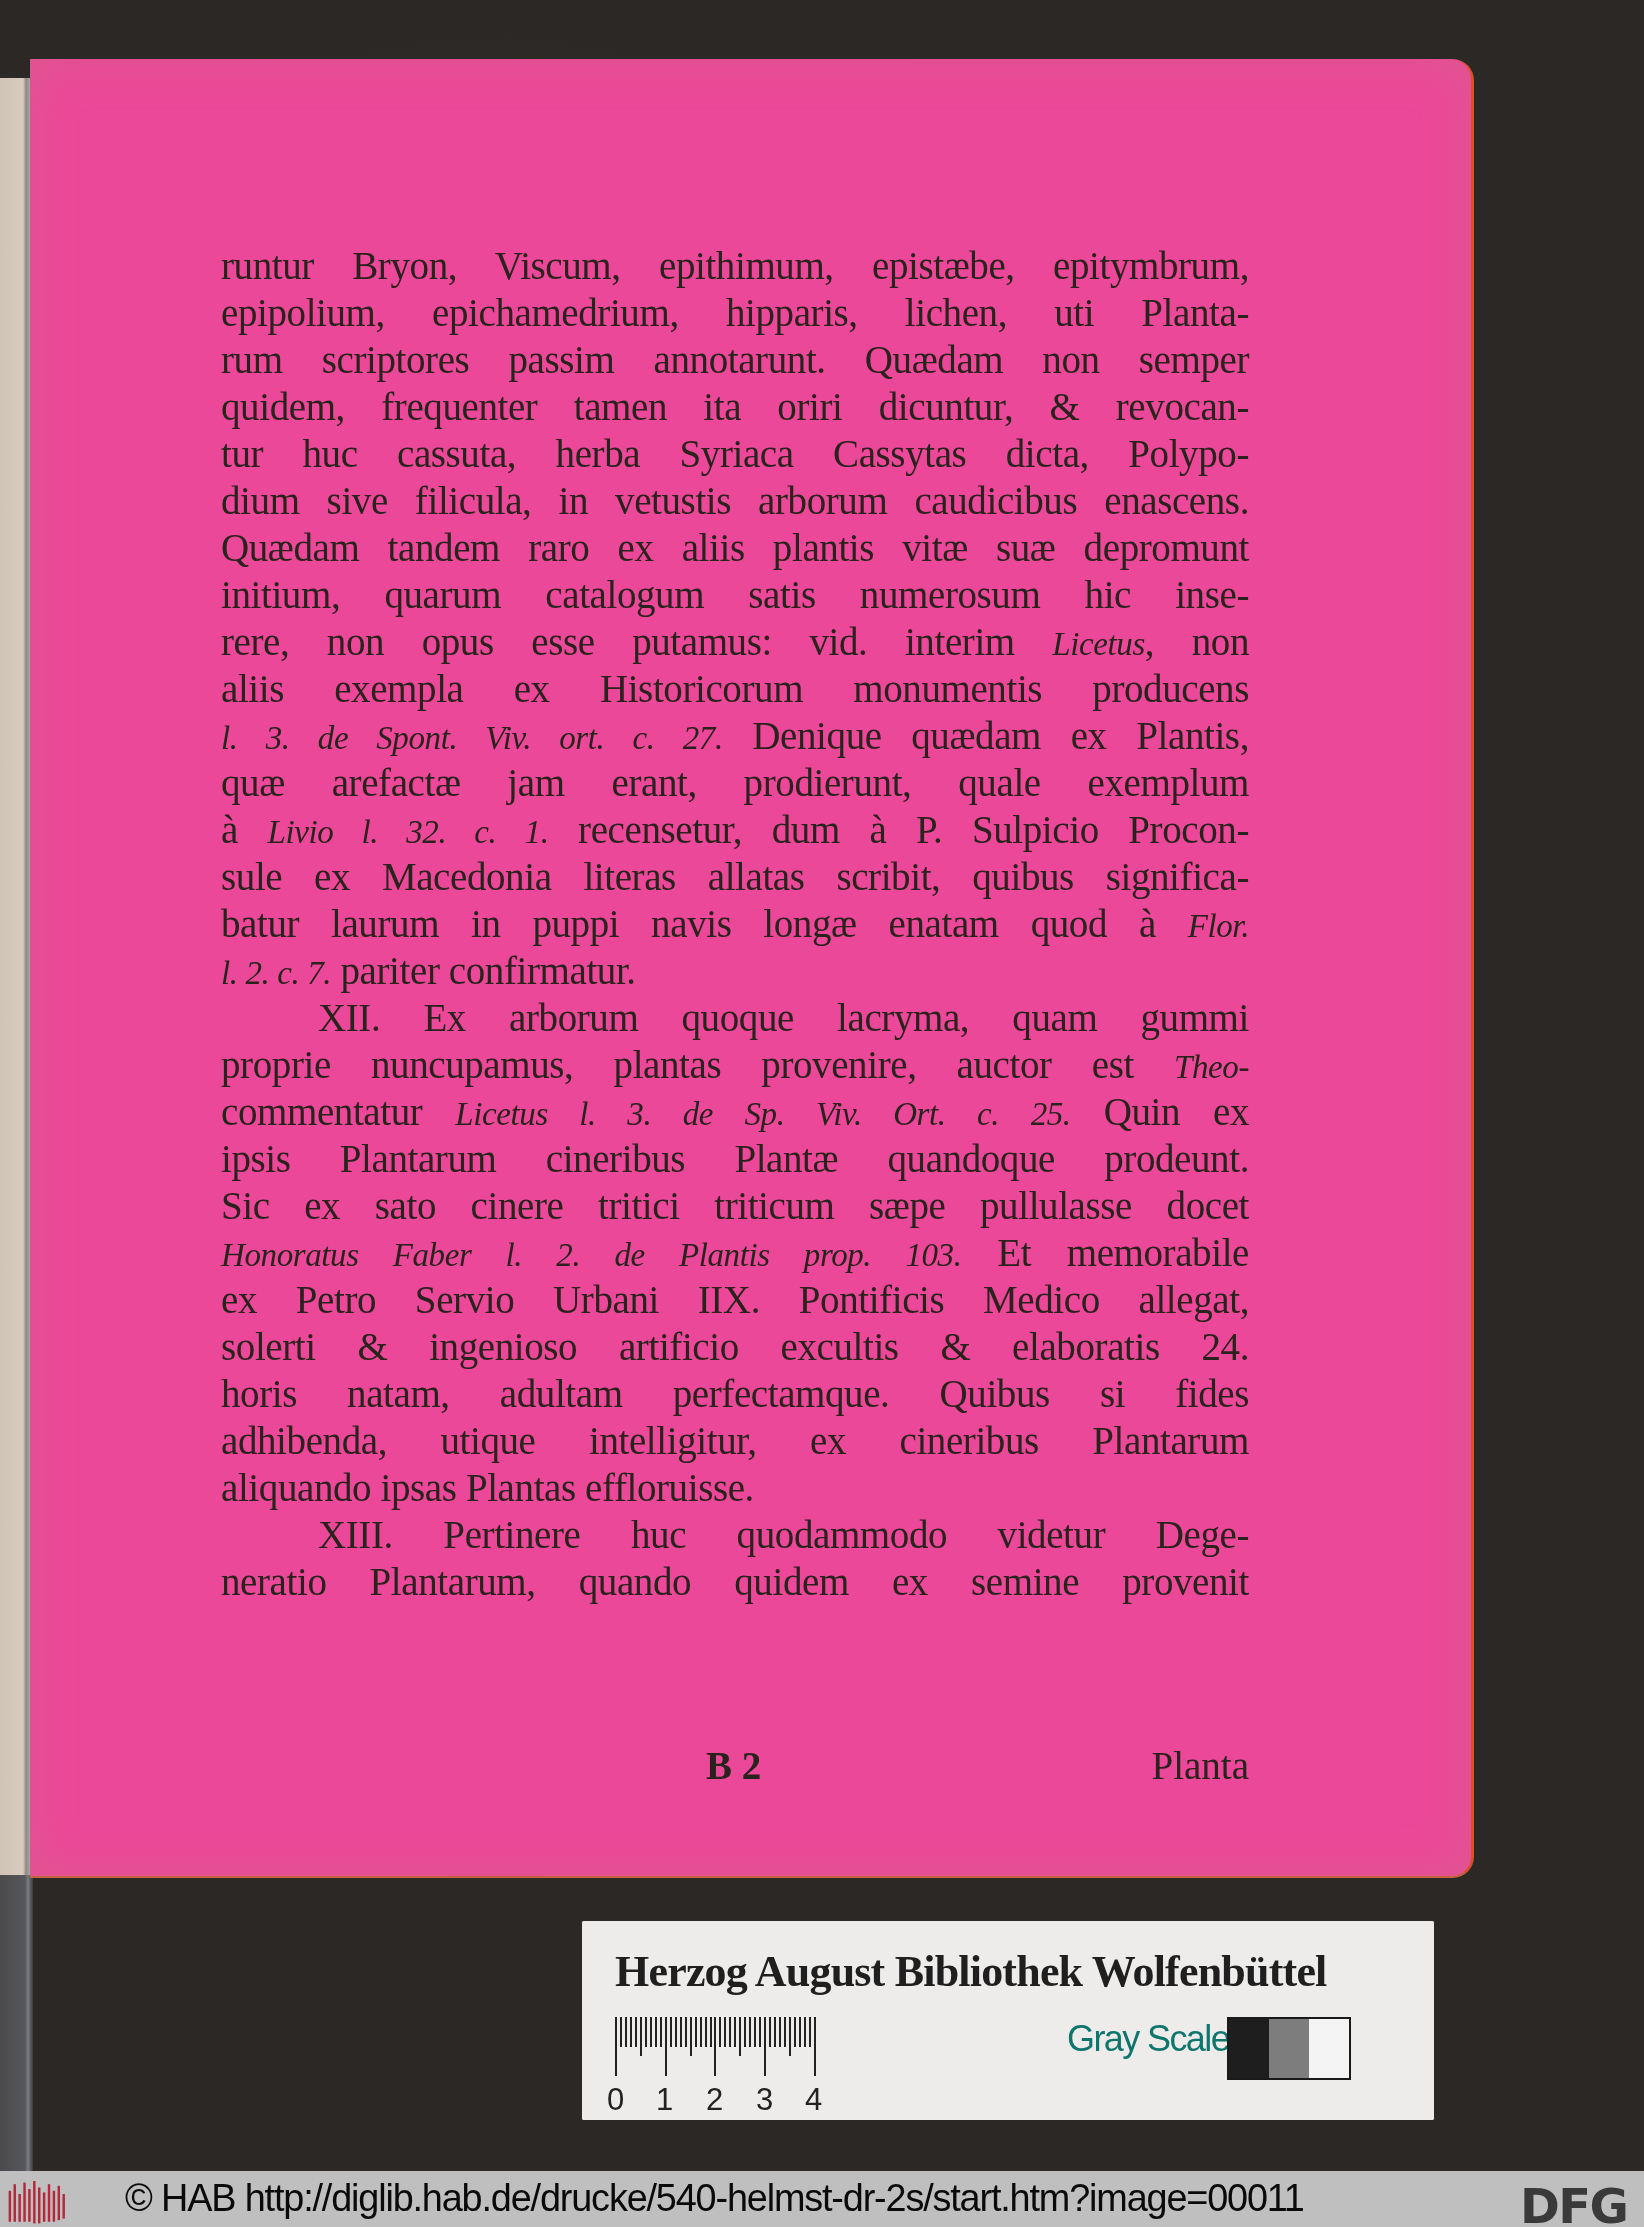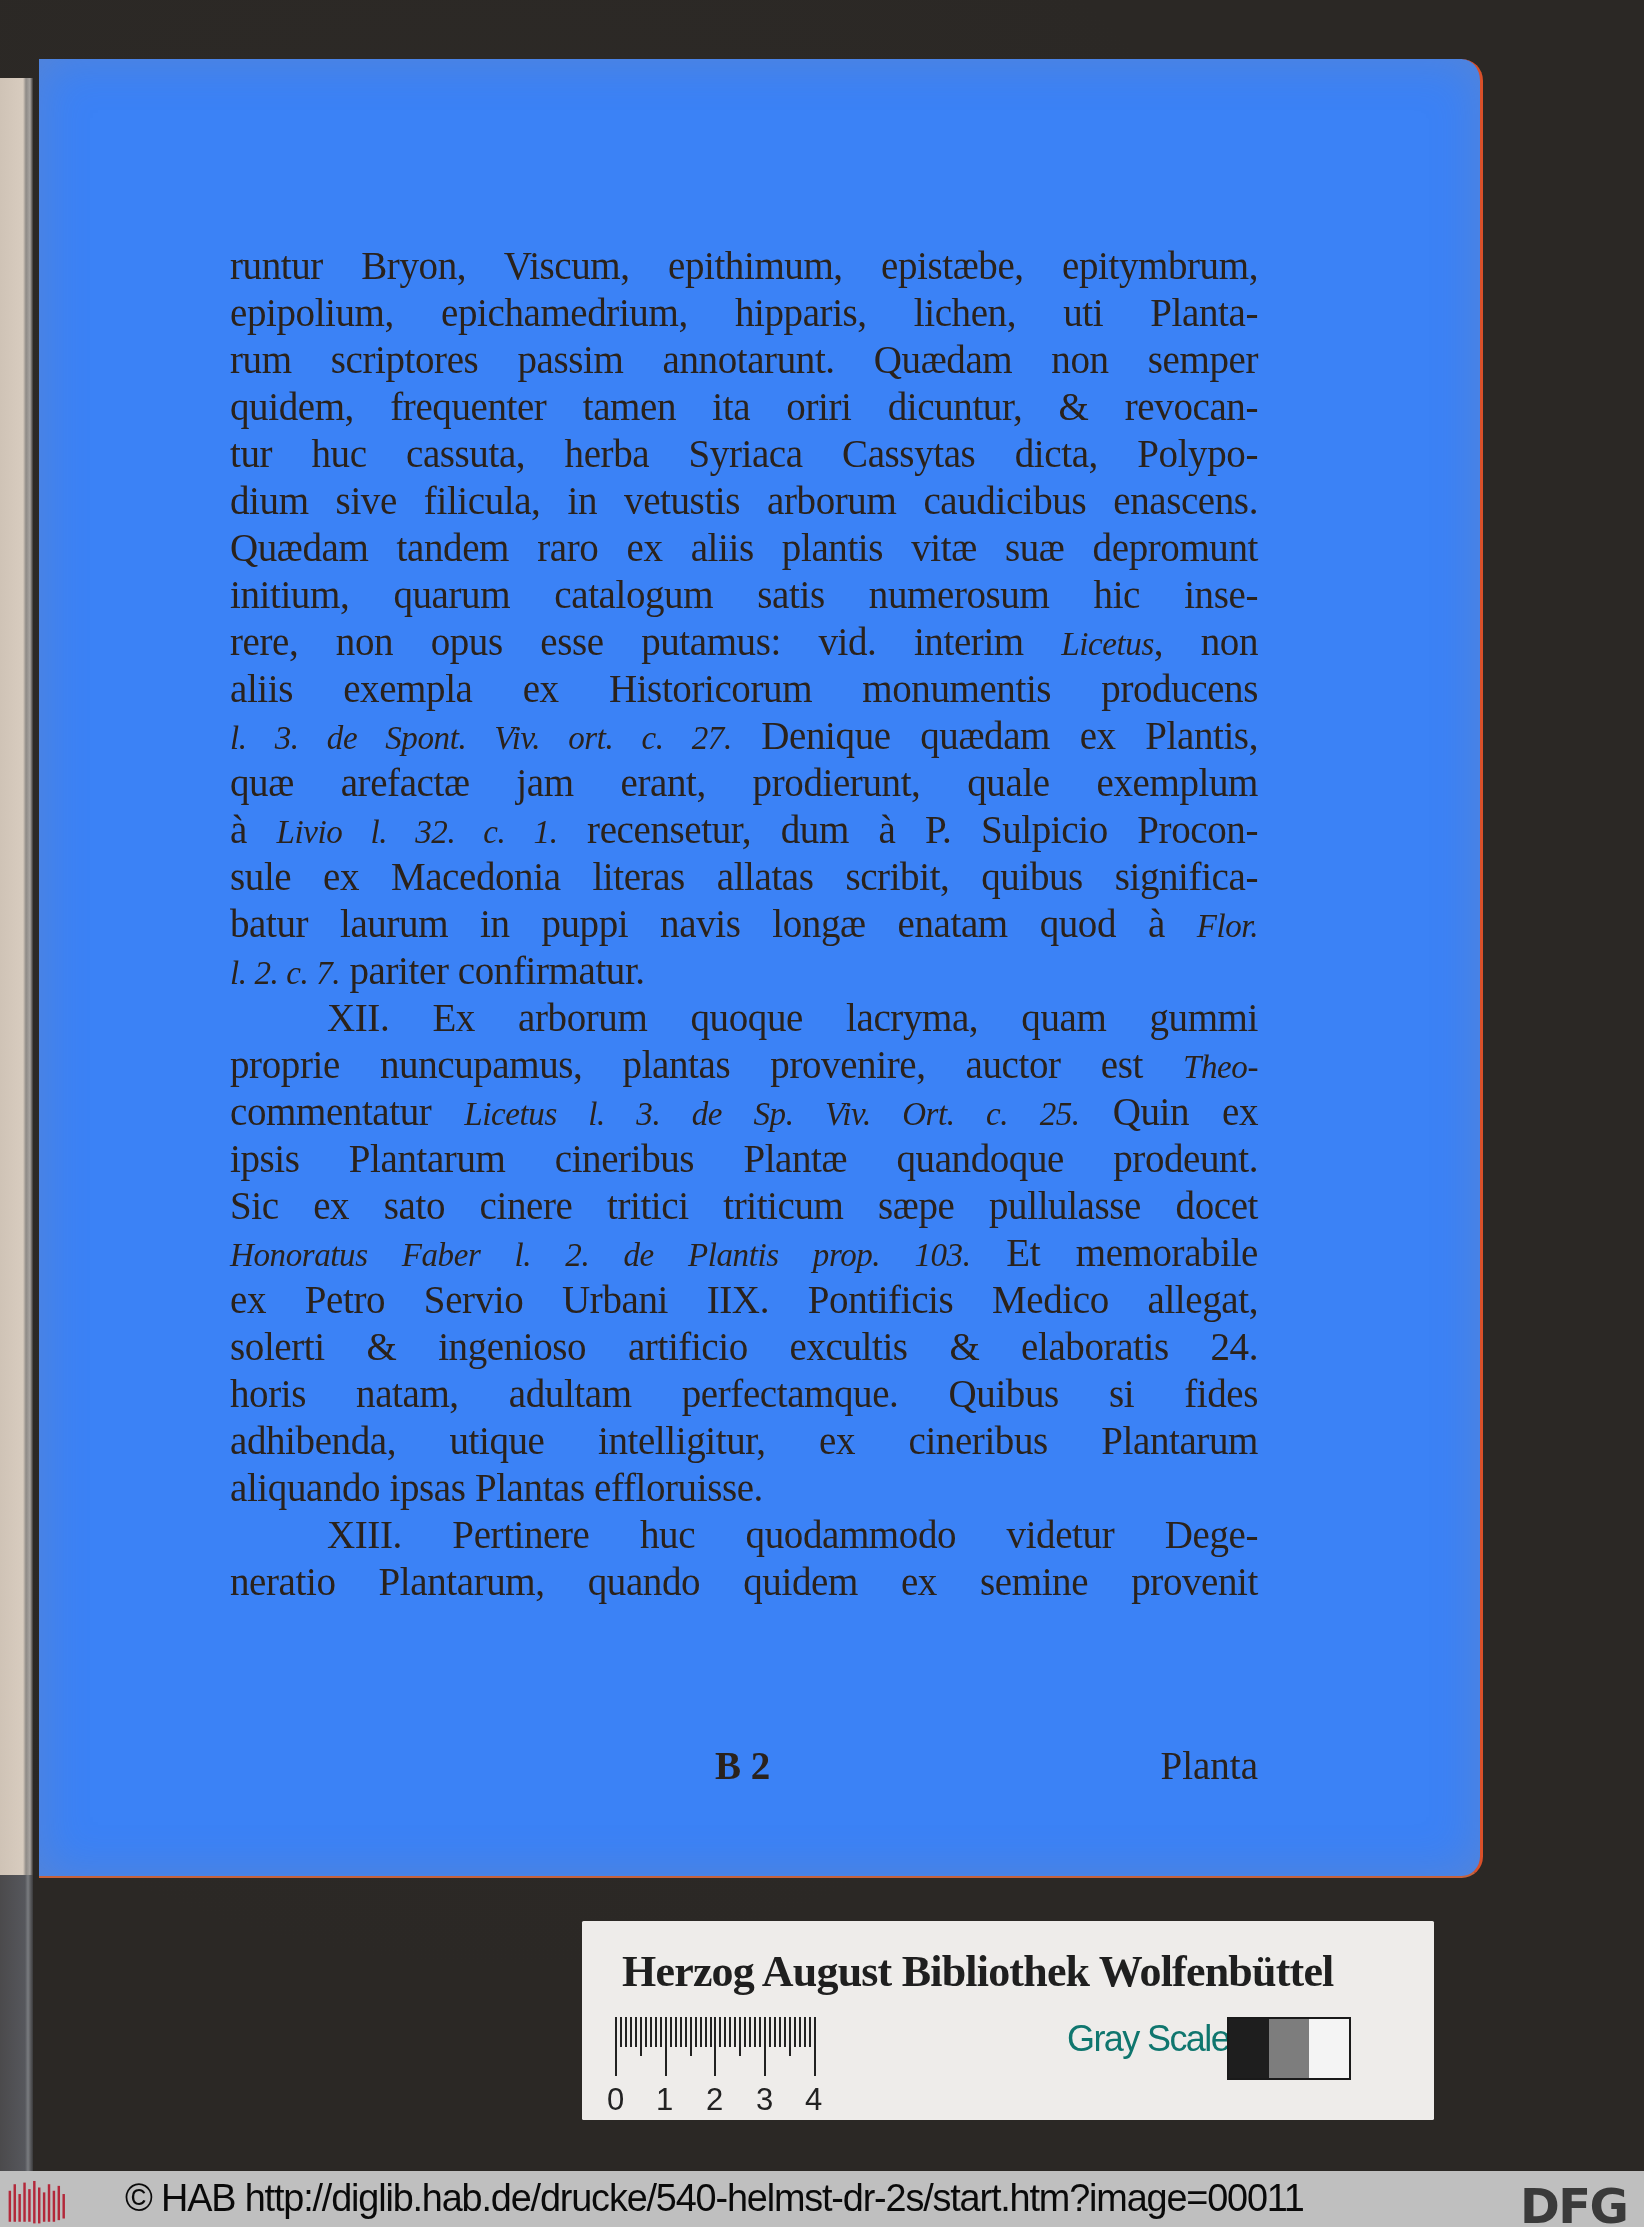--- a/index.html
+++ b/index.html
@@ -16,22 +16,22 @@
   }
   .left-strip {
     position:absolute; left:0; top:78px; width:33px; height:2093px;
     background:linear-gradient(90deg,#cfc3b6 0,#d8ccbf 23px,#8e8a86 26px,#a9a5a1 30px,#3b3836 33px);
   }
   .left-strip-lower {
     position:absolute; left:0; top:1875px; width:33px; height:296px;
     background:linear-gradient(90deg,#4b4a4c 0,#56575c 25px,#7a7c80 28px,#3a3a3c 33px);
   }
   .page {
-    position:absolute; left:39px; top:59px; width:1441px; height:1817px;
-    background:#3b82f6;
+    position:absolute; left:30px; top:59px; width:1441px; height:1817px;
+    background:#ec4899;
     border-right:3.3px solid #d9502a;
     border-bottom:2.5px solid #c7633c;
     border-top-right-radius:21.4px;
     border-bottom-right-radius:21.4px;
     box-shadow: inset 0 0 49px rgba(170,140,110,0.25);
     text-decoration: underline;
   }
   .text-block {
     position:absolute; left:191px; top:183px; width:1028px;
     color:#2a221c;
@@ -51,21 +51,21 @@
   .sig { position:absolute; left:485px; top:0; font-weight:bold; }
   .cw { position:absolute; right:0; top:0; }
 
   .card {
     position:absolute; left:582px; top:1921px; width:852px; height:199px;
     background:#eeecea; border-radius:1.6px;
   }
   .card-title {
     position:absolute; left:33px; top:25px;
     font-family:"Liberation Serif", serif; font-weight:bold;
-    font-size:44px; color:#1f1f1f; letter-spacing:-0.8px; white-space:nowrap;margin-left:7px;
+    font-size:44px; color:#1f1f1f; letter-spacing:-0.8px; white-space:nowrap;
   }
   .ruler { position:absolute; left:33px; top:96px; width:199px; height:59px; }
   .ruler .tick { position:absolute; top:0; width:1.6px; background:#222; }
   .ruler-nums { position:absolute; left:25px; top:161px; width:222px; height:33px; }
   .ruler-nums span {
     position:absolute; font-family:"Liberation Sans", sans-serif; font-size:31px; color:#222;
   }
   .gray-label {
     position:absolute; left:485px; top:97px;
     font-family:"Liberation Sans", sans-serif; font-size:36px; color:#0f766e; letter-spacing:-1.6px;

